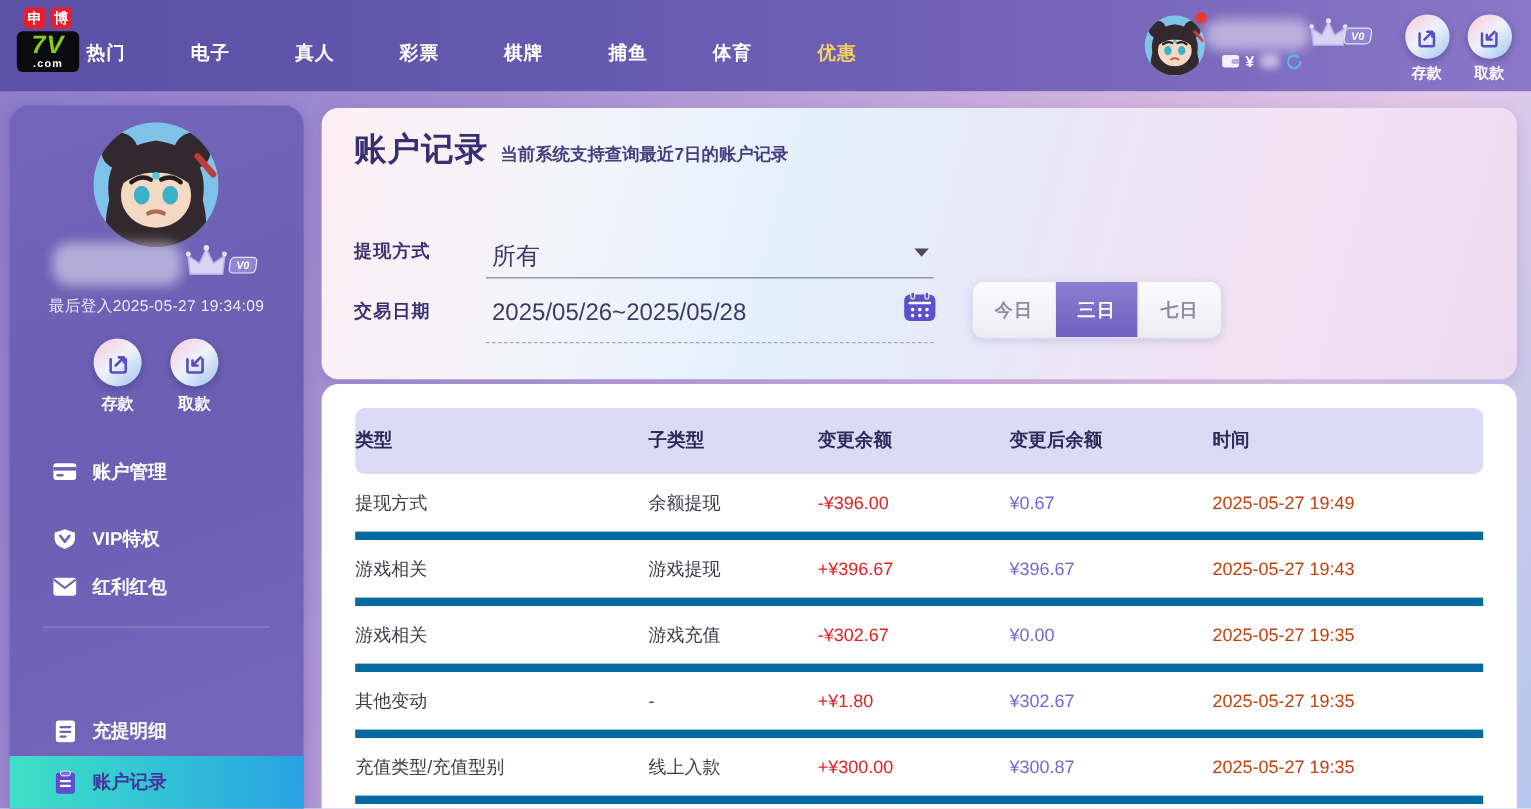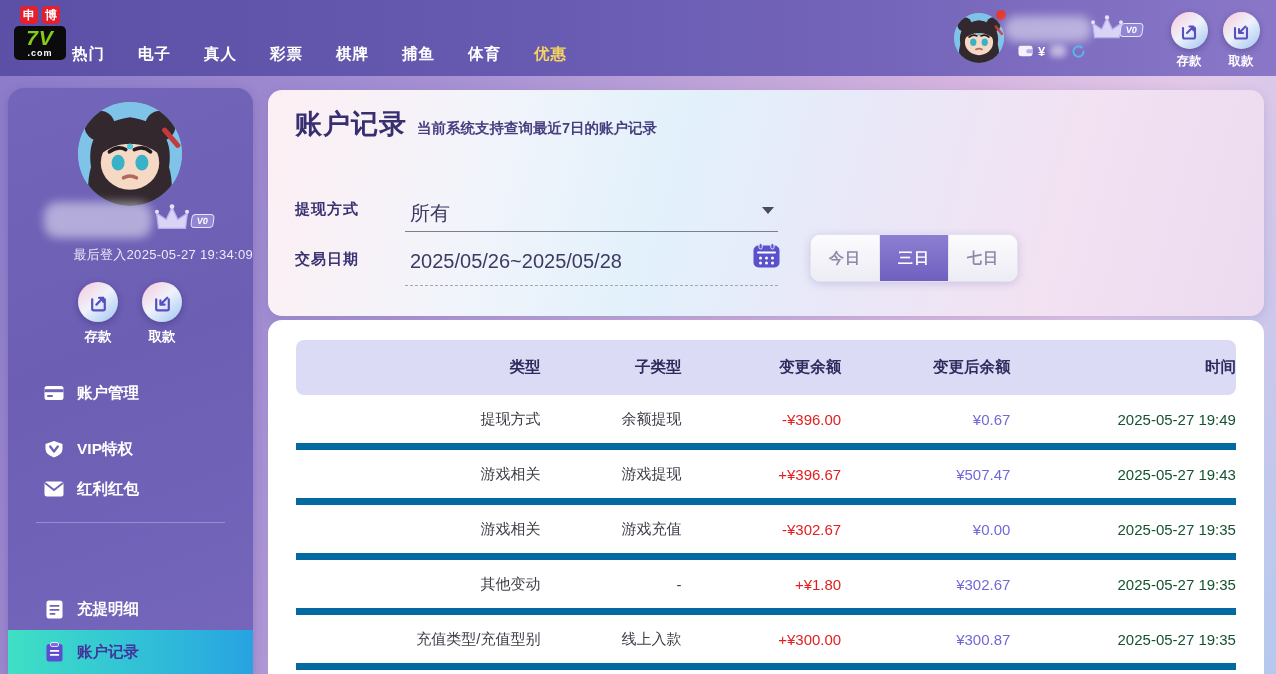--- a/index.html
+++ b/index.html
@@ -11,21 +11,21 @@
   
   .navbar { position:absolute; left:0; top:0; width:1276px; height:76px;
             background:linear-gradient(90deg,#5c50a6 0%,#665ab0 40%,#7565ba 70%,#8a77c8 100%); }
   .logo { position:absolute; left:14px; top:6px; width:52px; cursor:pointer; }
   .logo-badges { display:flex; gap:4px; justify-content:center; }
   .logo-badge { width:18px; height:18px; background:#e5202e; border-radius:4px; color:#fff;
                 font-size:12px; font-weight:bold; display:flex; align-items:center; justify-content:center; }
   .logo-box { margin-top:2px; background:#0b0b0e; border-radius:5px; padding:1px 3px 2px; text-align:center; }
   .logo-main { color:#84cc16; font-size:21px; font-weight:800; line-height:22px; letter-spacing:1px; font-style:italic; }
   .logo-suffix { color:#fff; font-size:9px; font-weight:700; line-height:9px; letter-spacing:1px; }
-  .nav { position:absolute; left:72px; top:16px; height:76px; display:flex; align-items:center; gap:33px; }
+  .nav { position:absolute; left:72px; top:6px; height:76px; display:flex; align-items:center; gap:54px; }
   .nav-item { color:#fff; font-size:15.5px; font-weight:700; letter-spacing:1px; cursor:pointer; white-space:nowrap; }
   .nav-item.highlight { color:#f5d35e; }
 
   .nb-avatar { position:absolute; left:954px; top:13px; width:50px; height:50px; border-radius:50%;
                overflow:hidden; background:#7fc4e8; cursor:pointer; }
   .notif-dot { position:absolute; left:996px; top:10px; width:10px; height:10px; border-radius:50%; background:#e23b30; }
   .blur-blob { background:rgba(236,234,246,.55); filter:blur(5px); border-radius:14px; }
   .nb-username { position:absolute; left:1004px; top:16px; width:88px; height:26px; }
   .nb-crown { position:absolute; left:1090px; top:15px; width:34px; height:25px; }
   .vip-badge { position:absolute; background:#9186d6; border:1px solid rgba(255,255,255,.8); border-radius:4px;
@@ -44,21 +44,21 @@
 
   
   .sidebar { position:absolute; left:8px; top:88px; width:245px; height:586px; border-radius:16px 16px 0 0;
              background:linear-gradient(160deg,#7265ba 0%,#6b5eb3 45%,#7667bd 100%);
              box-shadow:0 2px 10px rgba(70,50,140,.25); }
   .sb-avatar { position:absolute; left:70px; top:14px; width:104px; height:104px; border-radius:50%;
                overflow:hidden; background:#7fc4e8; }
   .sb-username { position:absolute; left:36px; top:114px; width:108px; height:36px; }
   .sb-crown { position:absolute; left:146px; top:116px; width:36px; height:27px; }
   .sb-vip { left:183px; top:126px; }
-  .sb-lastlogin { position:absolute; left:0; top:158px; width:100%; text-align:right;
+  .sb-lastlogin { position:absolute; left:0; top:158px; width:100%; text-align:center;
                   color:#eceaf8; font-size:13px; letter-spacing:.3px; }
   .sb-action { position:absolute; top:194px; width:44px; text-align:center; cursor:pointer; }
   .sb-action .circle-btn { width:40px; height:40px; margin:0 auto; }
   .sb-action-label { display:block; margin-top:6px; color:#fff; font-size:13.5px; font-weight:700; }
   .sb-item { position:absolute; left:0; width:100%; height:36px; display:flex; align-items:center;
              gap:13px; padding-left:36px; color:#fff; font-size:15.5px; font-weight:700; cursor:pointer; }
   .sb-item .ico { width:20px; height:20px; flex:0 0 20px; display:flex; align-items:center; justify-content:center; }
   .sb-divider { position:absolute; left:28px; top:434px; width:189px; height:0; border-top:1px solid rgba(255,255,255,.28); }
   .sb-item.active { top:542px; height:44px; color:#43349c;
                     background:linear-gradient(90deg,#3fe0c4 0%,#33c6d4 45%,#28a2e2 100%); }
@@ -89,26 +89,26 @@
   .toggle.active { background:linear-gradient(180deg,#8c7fd2 0%,#6f60bf 100%); color:#fff; }
 
   
   .table-panel { position:absolute; left:268px; top:320px; width:996px; height:354px;
                  background:#ffffff; border-radius:14px 14px 0 0; }
   .t-header { position:absolute; left:28px; right:28px; top:20px; height:55px; background:#dbdbf6;
               border-radius:8px; display:flex; align-items:center; }
   .t-header .cell { font-size:15.5px; font-weight:800; color:#2f2a5c; }
   .t-rows { position:absolute; left:28px; right:28px; top:75px; }
   .t-row { display:flex; align-items:center; height:55px; border-bottom:7px solid #0369a1; }
-  .cell { text-align:right; }
+  .cell { text-align:left; }
   .c1 { width:26%; } .c2 { width:15%; } .c3 { width:17%; } .c4 { width:18%; } .c5 { width:24%; }
   .t-row .cell { font-size:15px; color:#3c3c46; }
   .t-row .change { color:#e22020; }
   .t-row .balance { color:#7168d8; }
-  .t-row .time { color:#14532d; }
+  .t-row .time { color:#c2410c; }
 </style>
 </head>
 <body>
 
 <svg width="0" height="0" style="position:absolute">
   <defs>
     <g id="avatar-art">
       <circle cx="24" cy="24" r="24" fill="#7fc4e8"></circle>
       <circle cx="10" cy="11" r="7" fill="#33282e"></circle>
       <circle cx="38" cy="11" r="7" fill="#33282e"></circle>
@@ -339,21 +339,21 @@
         <div class="cell c1">提现方式</div>
         <div class="cell c2">余额提现</div>
         <div class="cell c3 change">-¥396.00</div>
         <div class="cell c4 balance">¥0.67</div>
         <div class="cell c5 time">2025-05-27 19:49</div>
       </div>
       <div class="t-row">
         <div class="cell c1">游戏相关</div>
         <div class="cell c2">游戏提现</div>
         <div class="cell c3 change">+¥396.67</div>
-        <div class="cell c4 balance">¥507.47</div>
+        <div class="cell c4 balance">¥396.67</div>
         <div class="cell c5 time">2025-05-27 19:43</div>
       </div>
       <div class="t-row">
         <div class="cell c1">游戏相关</div>
         <div class="cell c2">游戏充值</div>
         <div class="cell c3 change">-¥302.67</div>
         <div class="cell c4 balance">¥0.00</div>
         <div class="cell c5 time">2025-05-27 19:35</div>
       </div>
       <div class="t-row">

